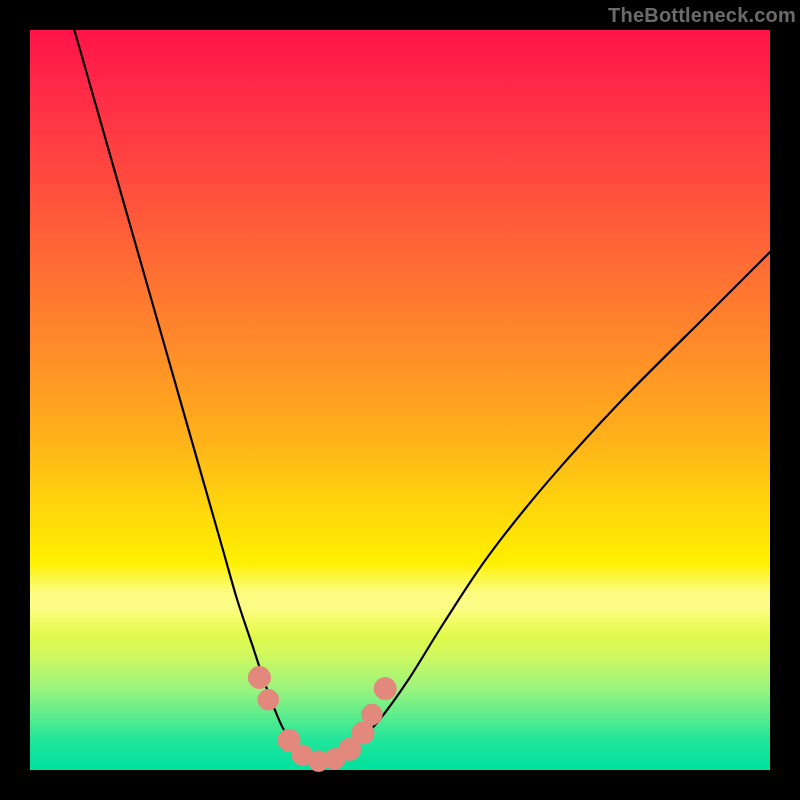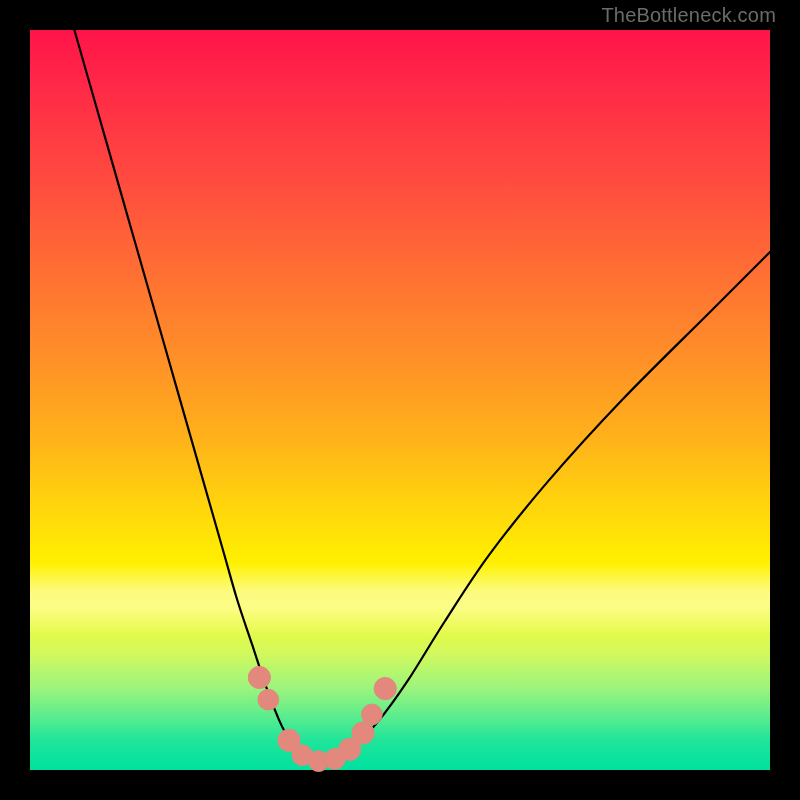--- a/index.html
+++ b/index.html
@@ -56,24 +56,24 @@
       rgba(255,255,200,0) 0%,
       rgba(255,255,210,0.55) 40%,
       rgba(255,255,210,0.55) 60%,
       rgba(255,255,200,0) 100%
     );
     pointer-events: none;
   }
   .watermark {
     position: absolute;
     top: 4px;
-    right: 24px;
+    right: 4px;
     color: #6b6b6b;
     font-size: 20px;
-    font-weight: 400;
+    font-weight: 700;
     letter-spacing: 0.2px;
     user-select: none;
   }
   svg.curve {
     position: absolute;
     top: 0;
     left: 0;
     width: 740px;
     height: 740px;
     overflow: visible;

